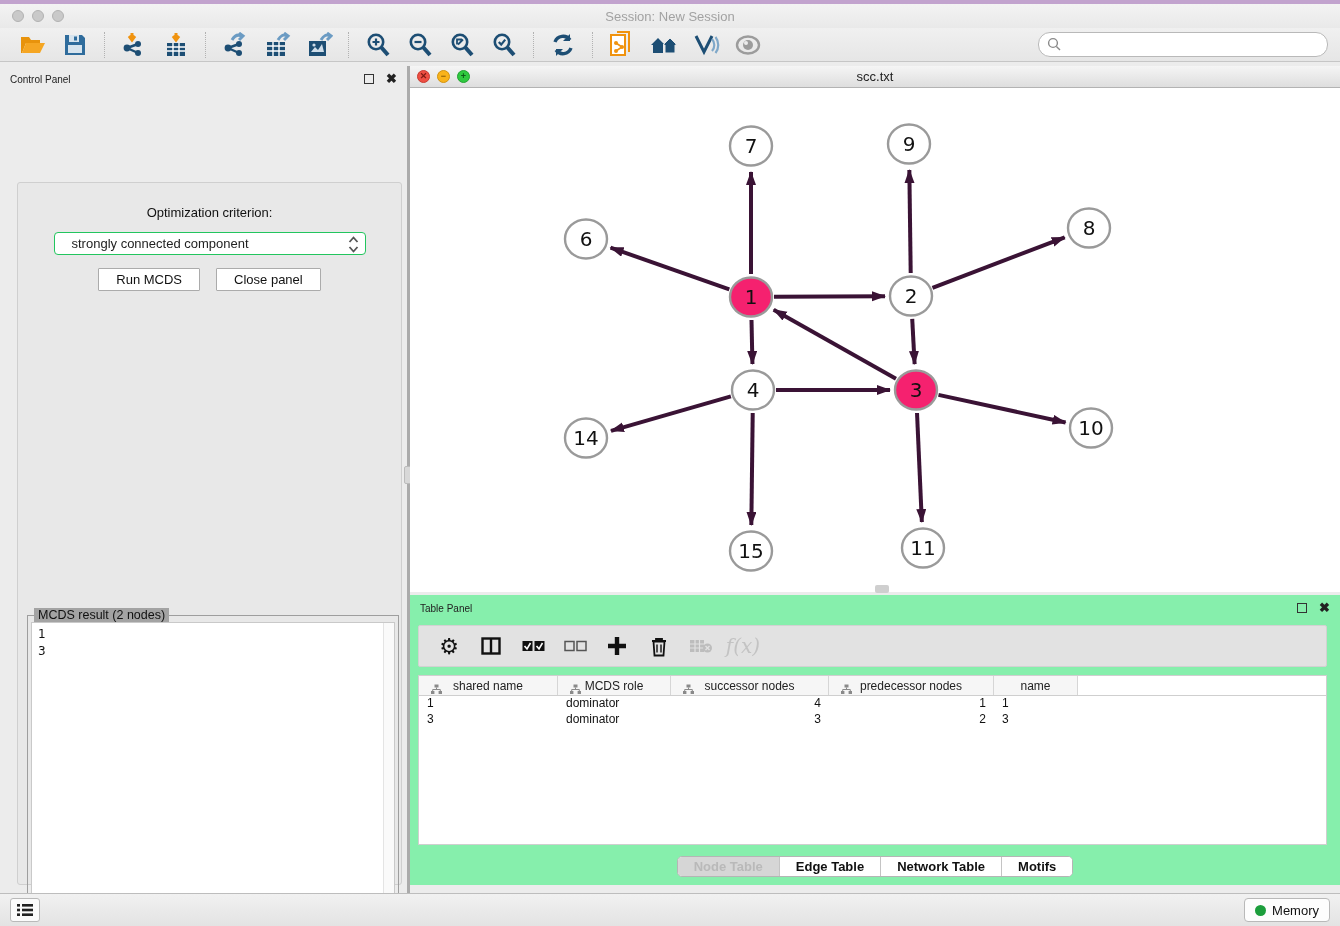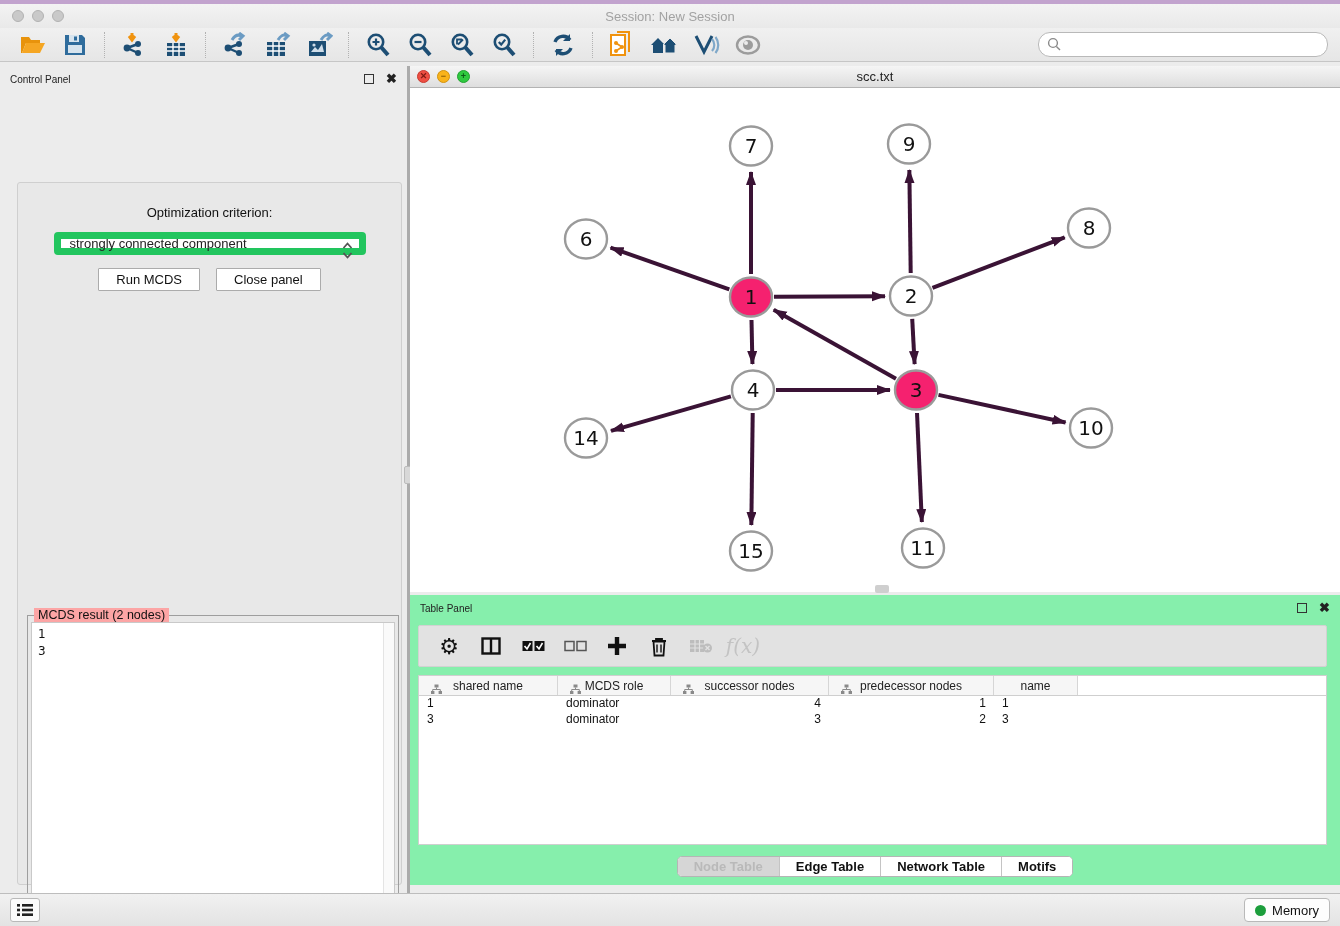--- a/index.html
+++ b/index.html
@@ -33,27 +33,27 @@
   .ph-close { font-size:13px; font-weight:bold; color:#222; line-height:10px; }
   .seg-tabs { display:flex; justify-content:center; margin-top:4px; position:relative; z-index:3; }
   .seg { display:flex; border:1px solid #b5b5b5; border-radius:5px; overflow:hidden; background:#fff; }
   .seg-tab { padding:2px 14px; font-size:13px; background:#fff; color:#111; border-left:1px solid #c4c4c4; cursor:default; }
   .seg-tab:first-child { border-left:none; }
   .seg-tab.seg-active { background:#d6d6d6; color:#b4b4b4; }
   .cp-inner { position:absolute; left:5px; right:5px; top:116px; bottom:8px; background:#e8e8e8;
               border:1px solid #cfcfcf; border-radius:3px;margin-left:12px; }
   .opt-label { text-align:center; margin-top:22px; font-size:13px; color:#111; }
   .dropdown { position:relative; margin:12px auto 0 auto; width:312px; height:23px; background:#fff;
-              border:7px solid #22c55e; border-radius:4px; display:flex; align-items:center; padding-left:9px; font-size:13px; }
+              border:1px solid #22c55e; border-radius:4px; display:flex; align-items:center; padding-left:17px; font-size:13px; }
   .dd-stepper { position:absolute; right:6px; top:3px; }
   .btn-row { display:flex; justify-content:center; gap:16px; margin-top:13px; }
   .btn { background:#fff; border:1px solid #ababab; border-radius:1px; padding:3px 17px; font-size:13px; color:#111; }
 
   .groupbox { position:absolute; left:9px; width:372px; top:432px; height:378px; border:1px solid #9e9e9e; }
-  .gb-legend { position:absolute; top:-8px; left:6px; background:#fca5a5; padding:0 4px; font-size:12.5px; color:#111; }
+  .gb-legend { position:absolute; top:-8px; left:6px; background:#a3a3a3; padding:0 4px; font-size:12.5px; color:#111; }
   .gb-body { position:absolute; left:3px; right:3px; top:6px; bottom:3px; background:#fff; border:1px solid #c9c9c9; }
   .gb-text { font-family:"DejaVu Sans", sans-serif; font-size:12px; line-height:17px; padding:3px 6px; white-space:pre; color:#111; }
   .gb-scroll { position:absolute; right:0; top:0; bottom:0; width:11px; background:#fafafa; border-left:1px solid #e4e4e4; }
 
   
   .v-split { position:absolute; left:407px; top:66px; width:3px; height:827px; background:#ababab; }
   .v-grip { position:absolute; left:-3px; top:400px; width:9px; height:18px; background:#d8d8d8; border:1px solid #bbb; border-radius:2px; }
 
   
   .netwin { position:absolute; left:410px; top:66px; width:930px; height:526px; background:#fff; }

